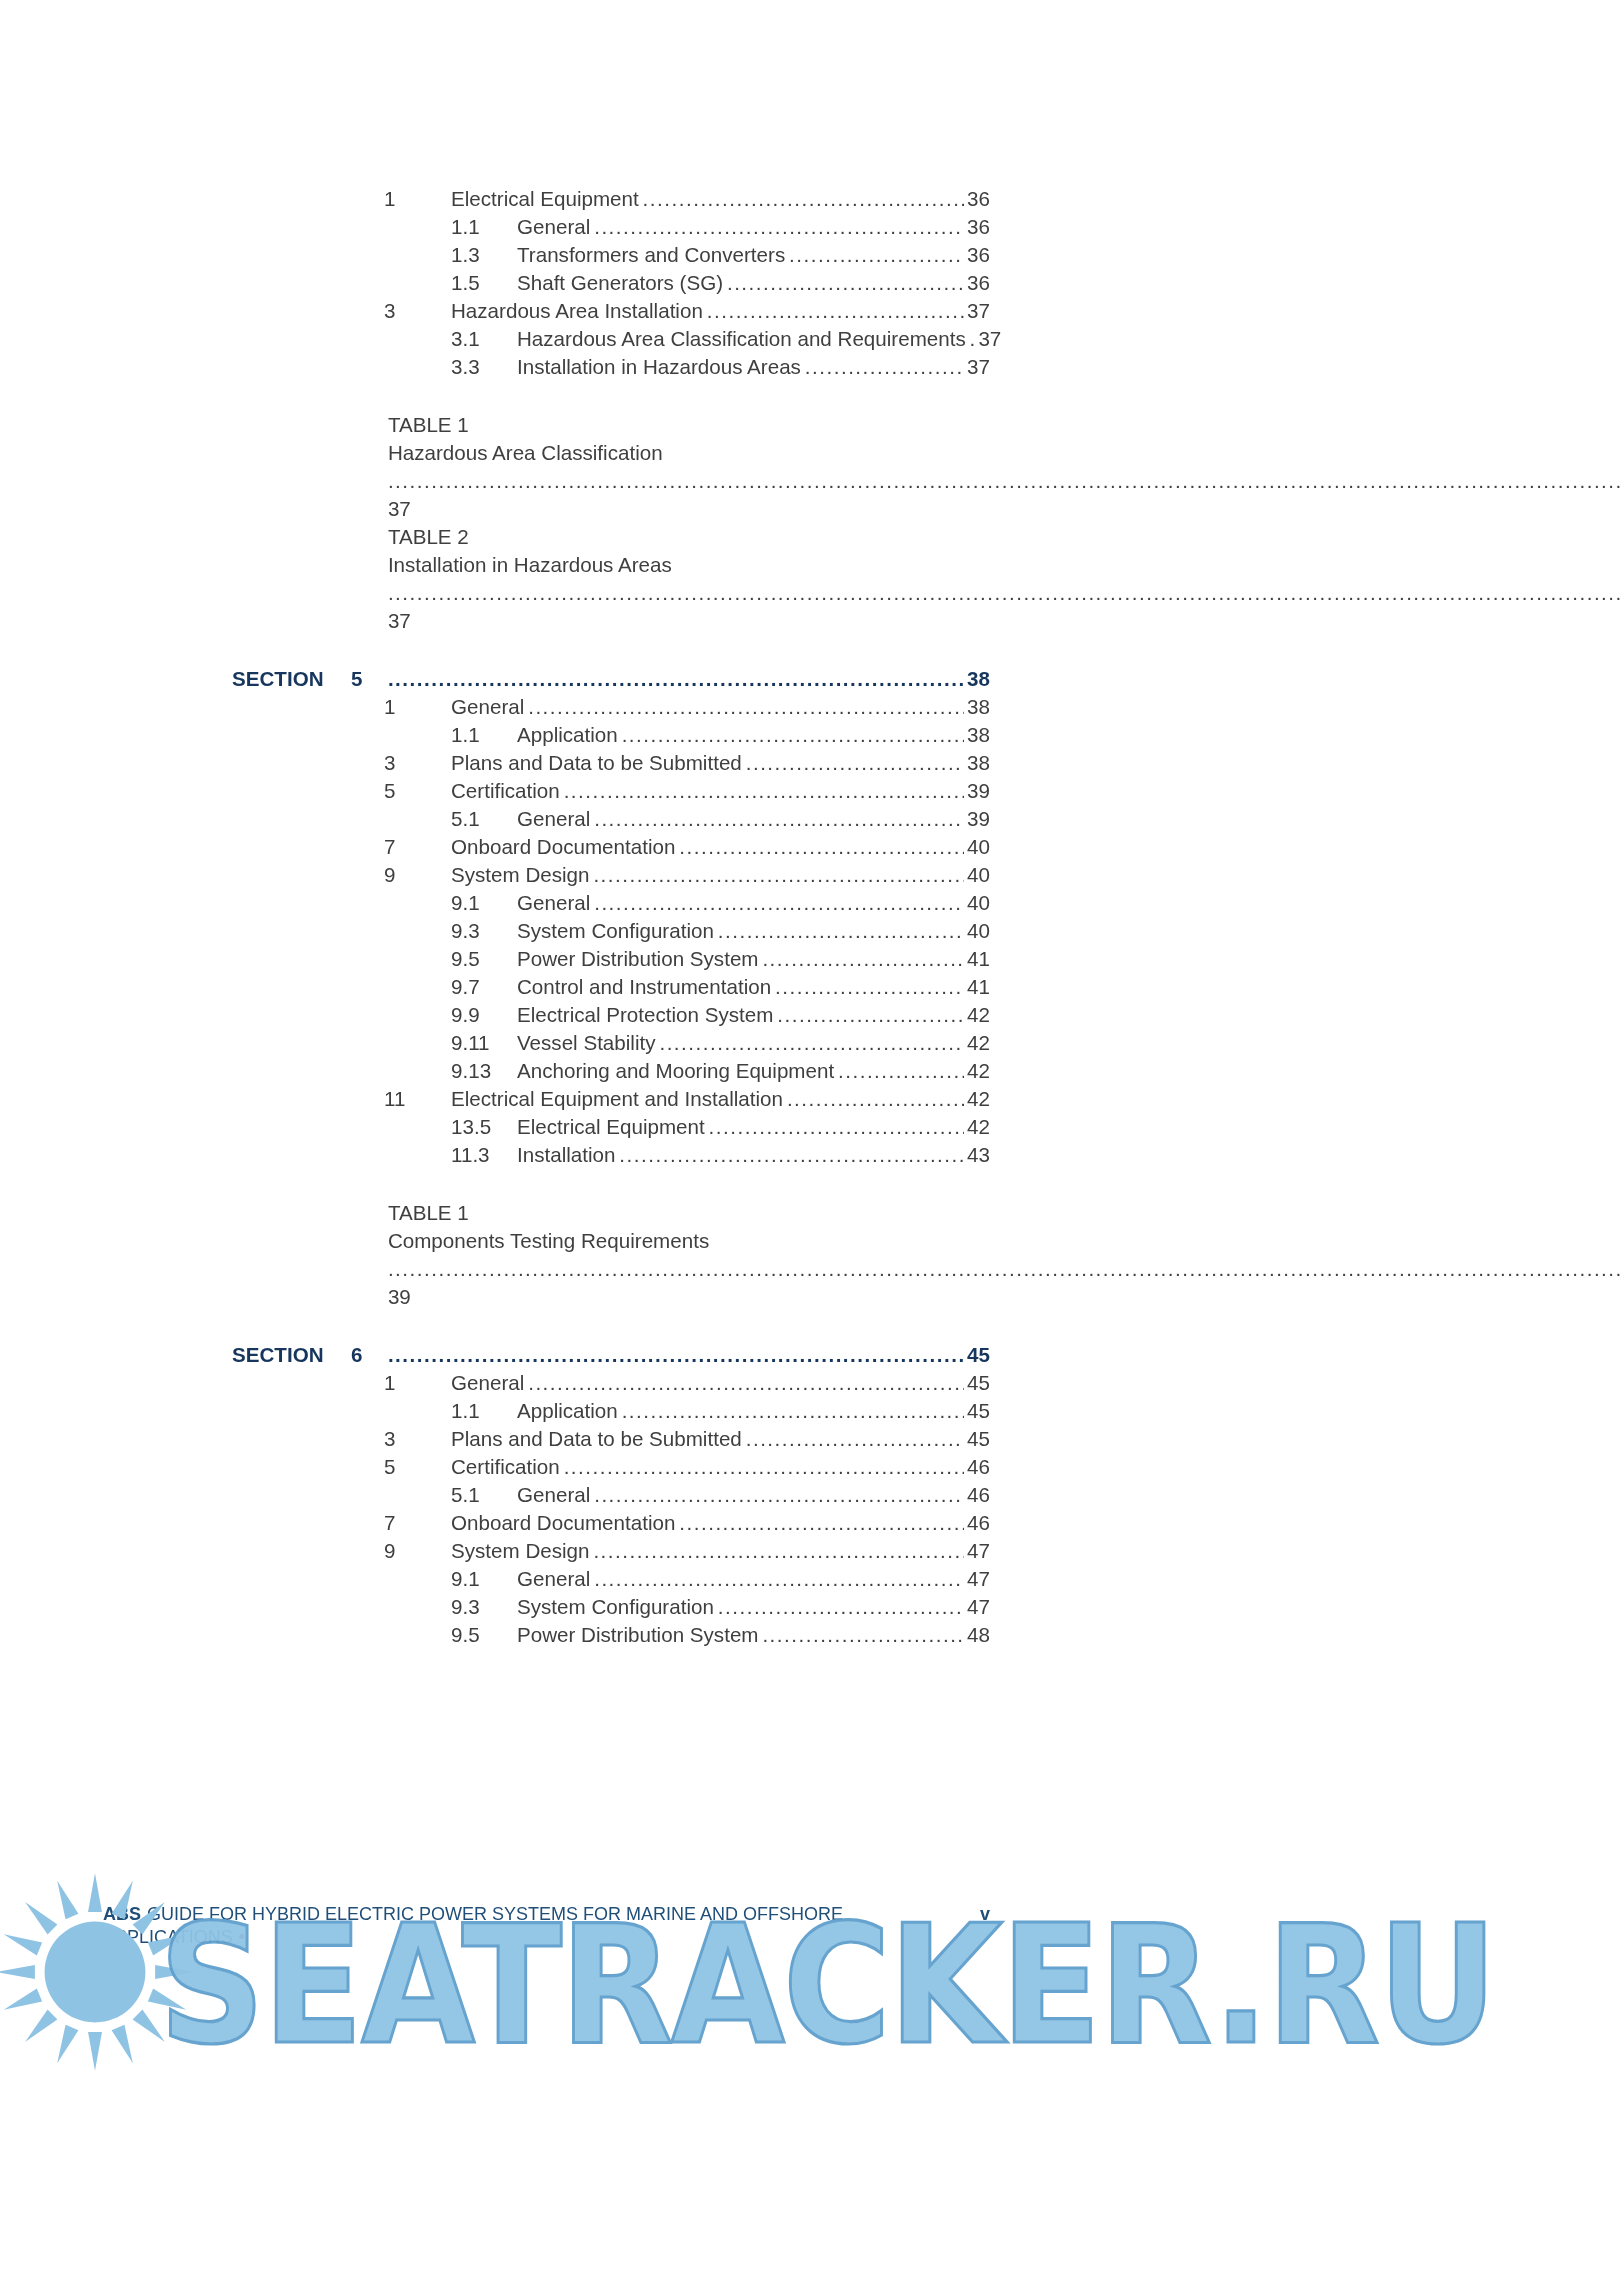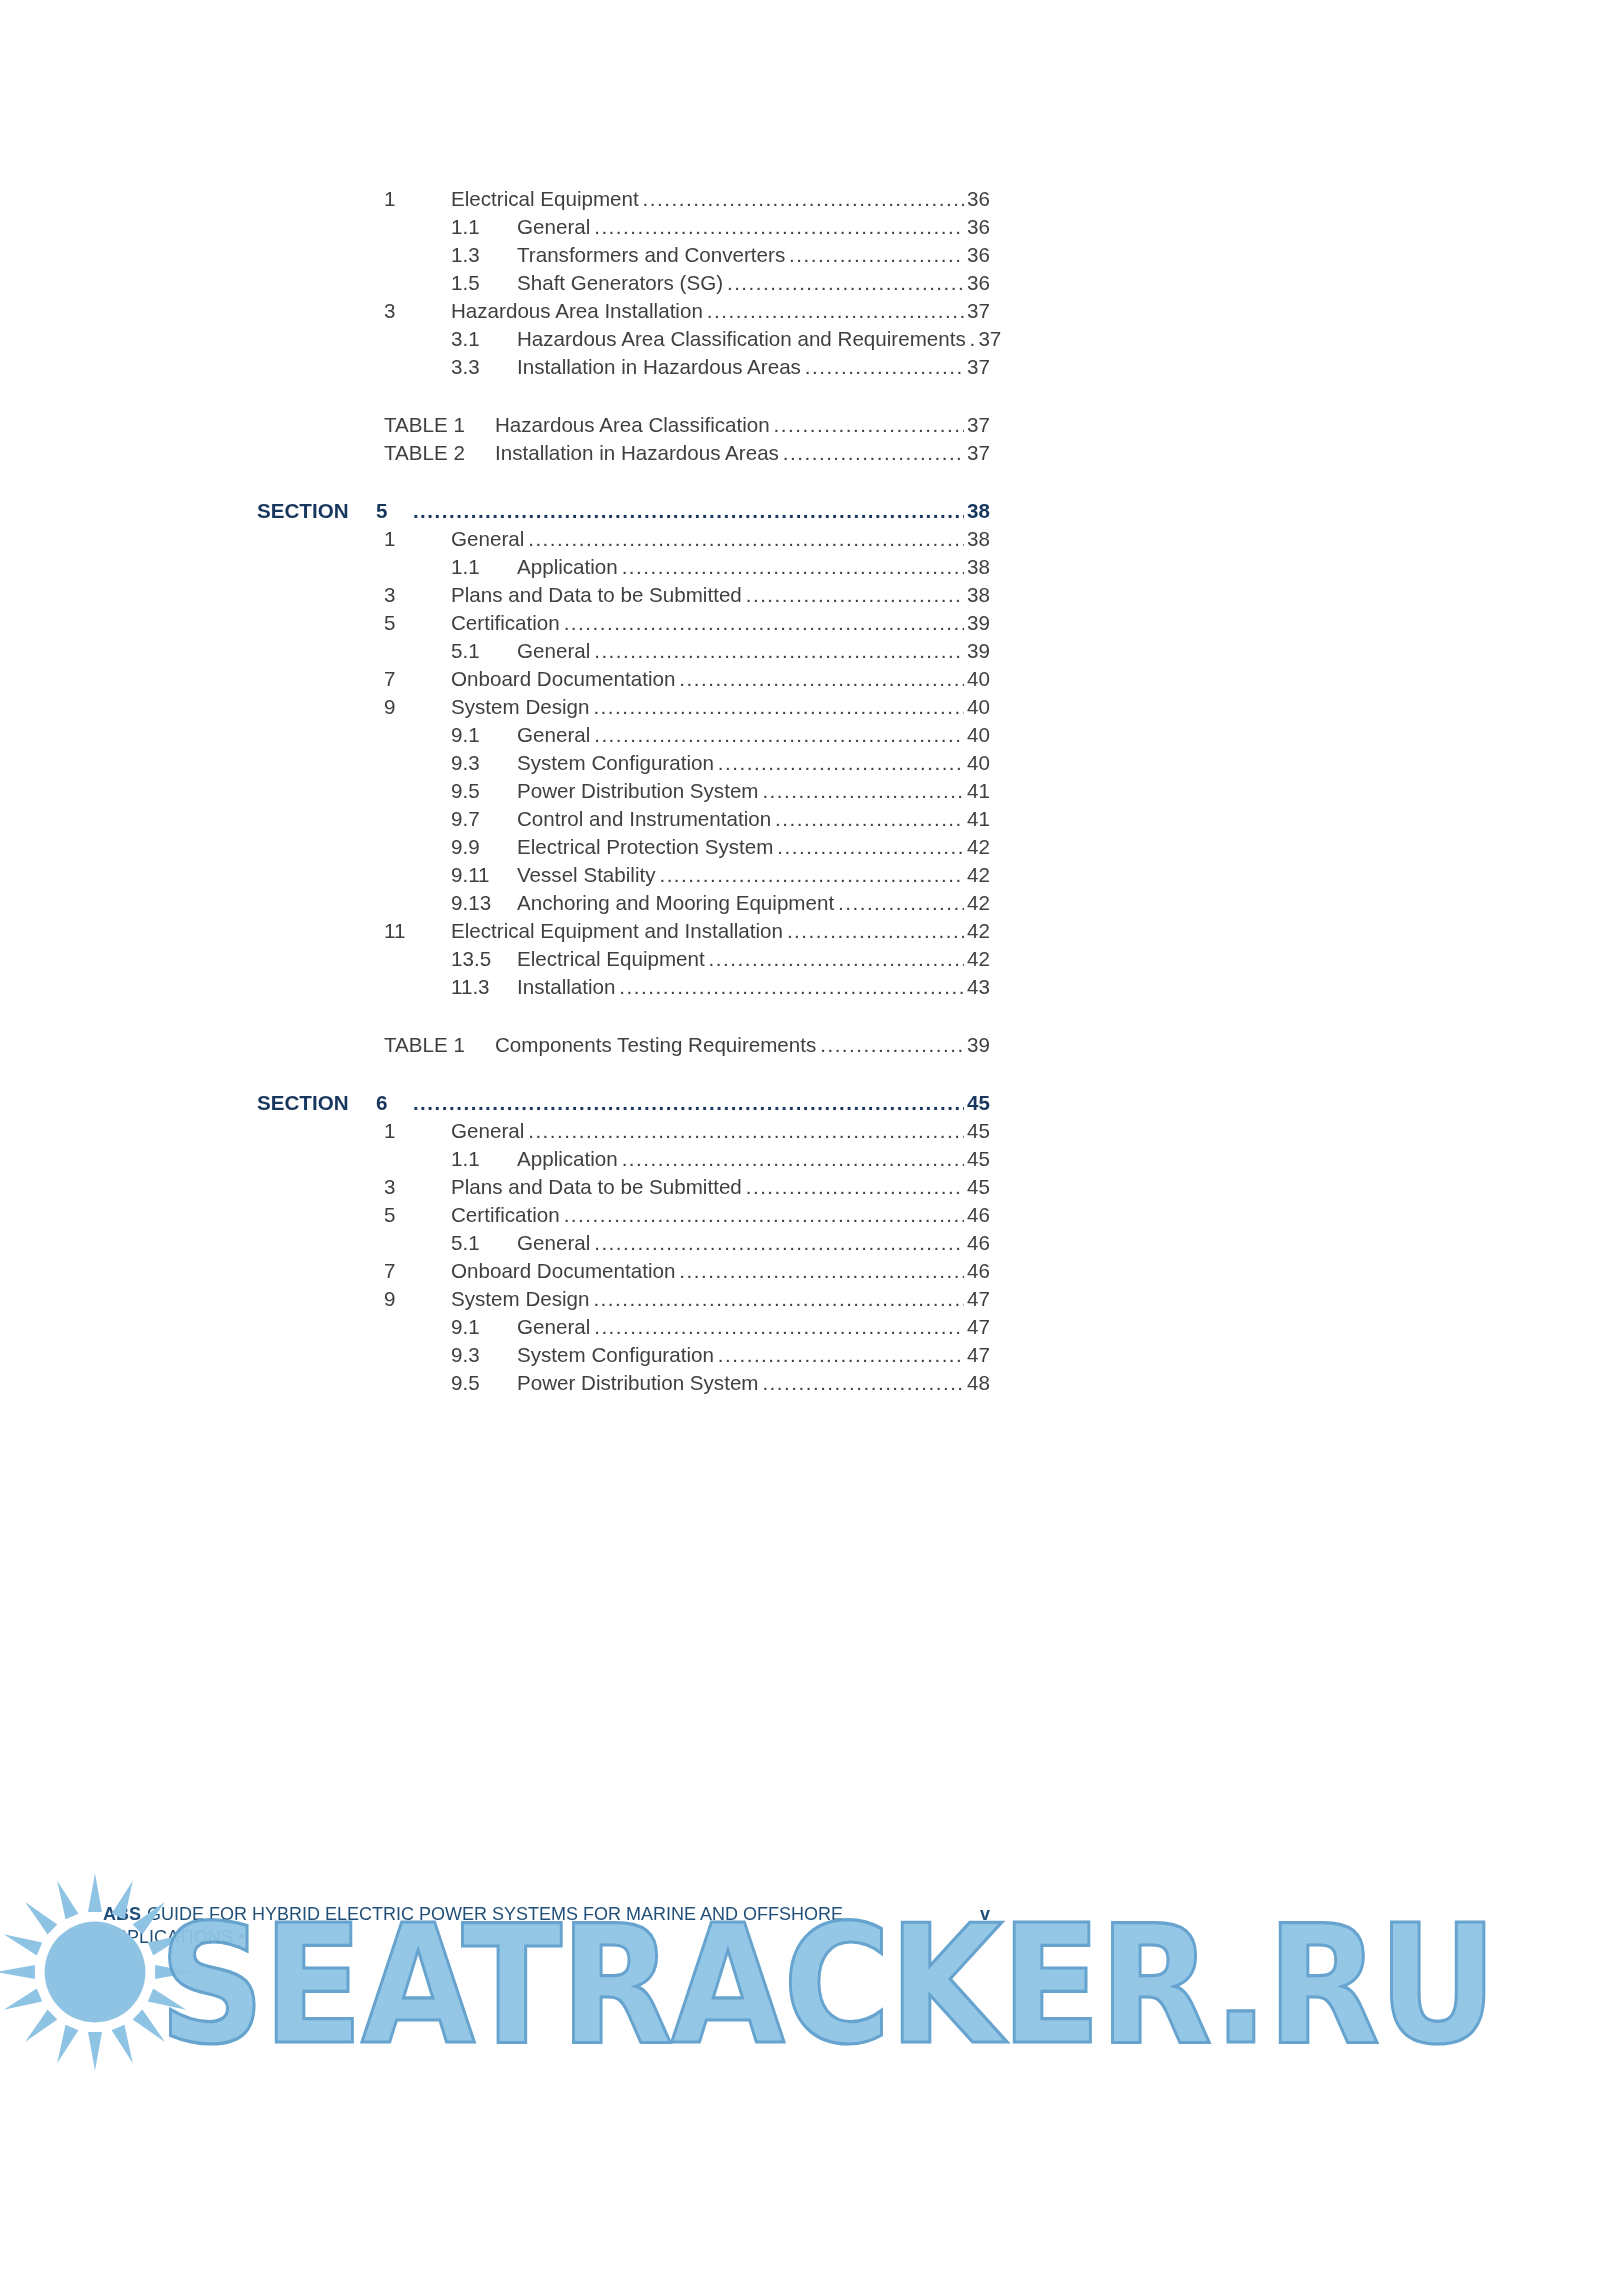--- a/index.html
+++ b/index.html
@@ -24,24 +24,24 @@
     display:flex;
     align-items:baseline;
     line-height:28px;
     white-space:nowrap;
   }
   .row .num { flex:0 0 auto; }
   .row.l1 { padding-left:152px; }
   .row.l1 .num { width:67px; }
   .row.l2 { padding-left:219px; }
   .row.l2 .num { width:66px; }
-  .row.table { padding-left:152px; }
+  .row.table { padding-left:152px;flex-direction:column; }
   .row.table .num { width:111px; }
   .row.section { padding-left:0; color:#17365d; font-weight:bold; }
-  .row.section .section-label { flex:0 0 auto; width:119px;margin-left:25px; }
+  .row.section .section-label { flex:0 0 auto; width:119px; }
   .row.section .section-num { flex:0 0 auto; width:33px; }
   .row .title { flex:0 0 auto;text-align:center; }
   .row .dots {
     flex:1 1 auto;
     overflow:hidden;
     min-width:5.9px;
     margin:0 2.9px 0 3.9px;
     letter-spacing:1.5px;
   }
   .row .pagenum { flex:0 0 auto; }

